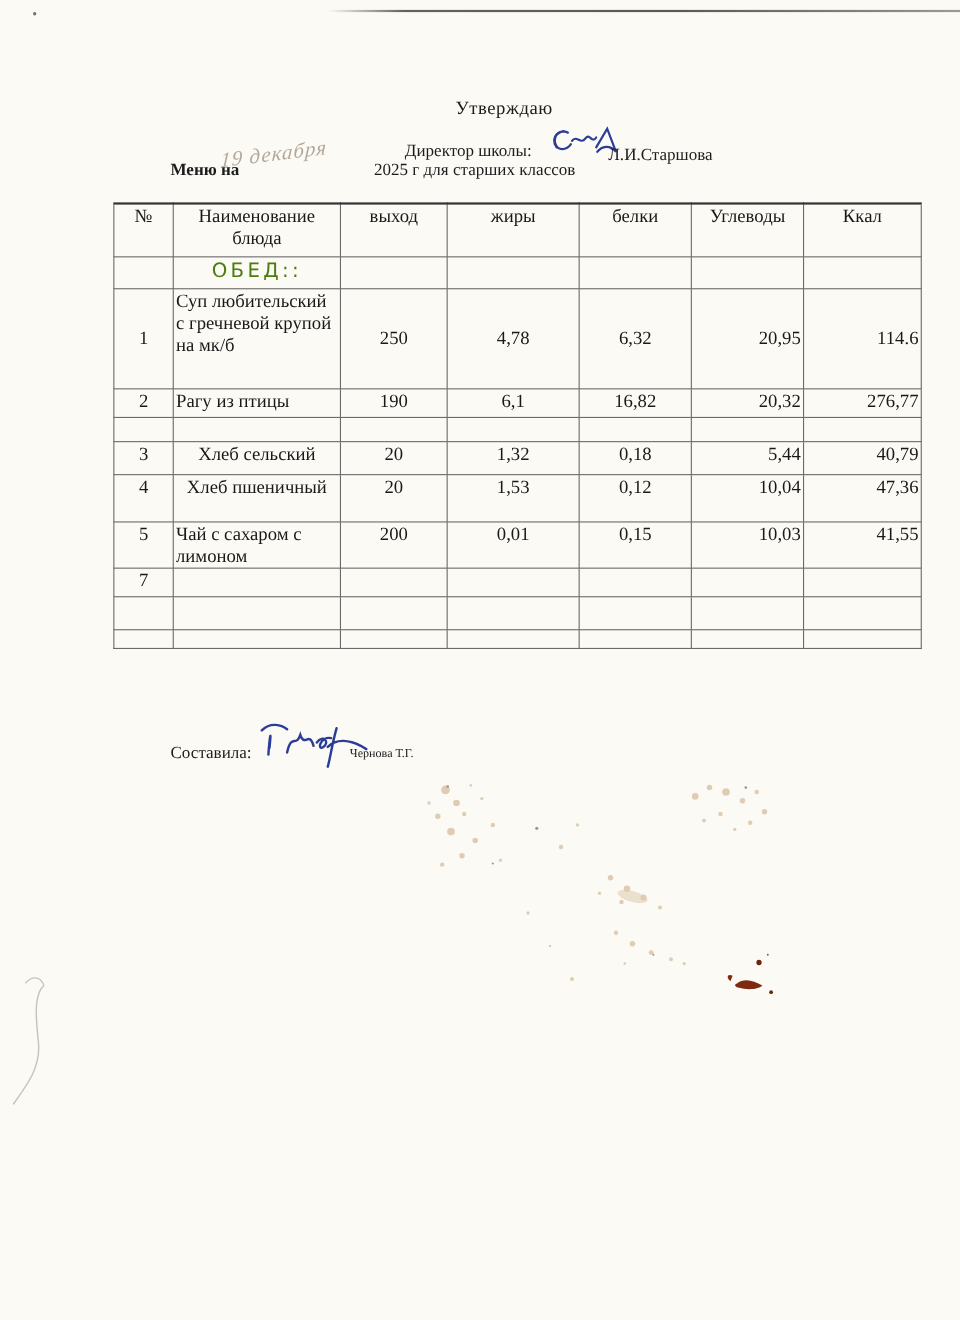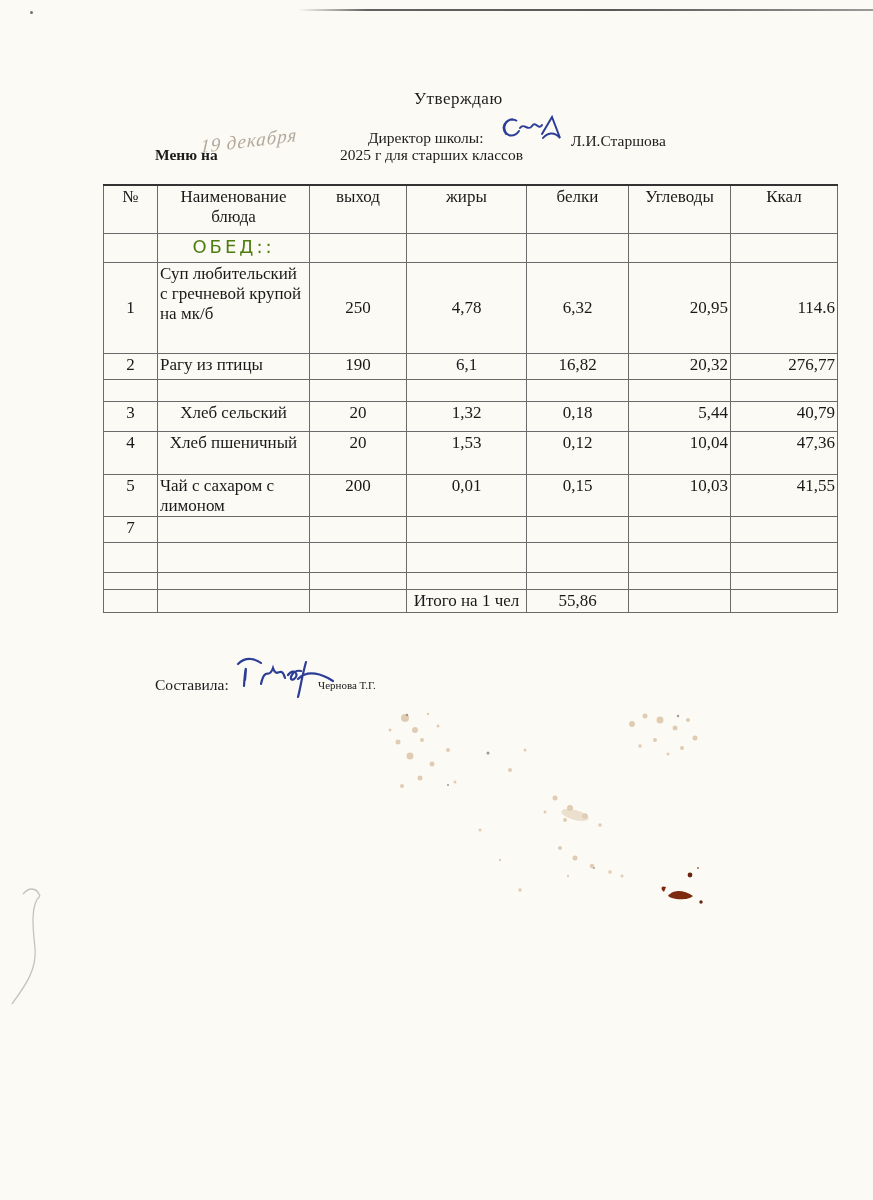--- a/index.html
+++ b/index.html
@@ -14,21 +14,21 @@
     opacity:.85;}
   .scan-dot{position:absolute;left:30px;top:11px;width:3px;height:3px;background:#4d4d4d;border-radius:50%;opacity:.8;}
   .hairline{position:absolute;left:2px;top:878px;}
   .stains{position:absolute;left:360px;top:690px;}
   .rust{position:absolute;left:648px;top:862px;}
 
   
   .approve{position:absolute;left:414px;top:89px;font-size:17px;letter-spacing:.5px;}
   .director-label{position:absolute;left:368px;top:129px;font-size:15.5px;}
   .director-sig{position:absolute;left:492px;top:113px;}
-  .director-name{position:absolute;left:553px;top:132px;font-size:15.5px;margin-left:18px;}
+  .director-name{position:absolute;left:553px;top:132px;font-size:15.5px;}
   .menu-prefix{position:absolute;left:155px;top:146px;font-size:15.5px;font-weight:bold;}
   .menu-date{position:absolute;left:200px;top:130px;font-size:19px;font-style:italic;
     color:#b3a89a;transform:rotate(-7deg) skewX(-10deg);letter-spacing:1px;white-space:nowrap;}
   .menu-suffix{position:absolute;left:340px;top:146px;font-size:15.5px;}
 
   
   table.menu{position:absolute;left:103px;top:184px;width:734px;
     border-collapse:collapse;table-layout:fixed;font-size:17px;color:#191919;}
   table.menu td, table.menu th{border:1px solid #6a6a6a;padding:1px 2px 0 2px;
     vertical-align:top;overflow:hidden;line-height:1.18;}
@@ -187,29 +187,20 @@
           <td class="c4"></td>
           <td class="c5"></td>
           <td class="c6"></td>
         </tr>
         <tr class="">
           <td class="c0"></td>
           <td class="c1"></td>
           <td class="c2"></td>
           <td class="c3"></td>
           <td class="c4"></td>
-          <td class="c5"></td>
-          <td class="c6"></td>
-        </tr>
-        <tr class="">
-          <td class="c0"></td>
-          <td class="c1"></td>
-          <td class="c2"></td>
-          <td class="c3">Итого на 1 чел</td>
-          <td class="c4">55,86</td>
           <td class="c5"></td>
           <td class="c6"></td>
         </tr>
       </tbody>
   </table>
 
   <div class="composed-label">Составила:</div>
   <svg class="composed-sig" width="105" height="52" viewBox="0 0 105 52">
     <path d="M8,16 C16,8 26,11 31,15 M14,38 C15,22 17,12 15,32 M31,36 C35,18 39,32 43,20 C47,32 51,16 55,30 M58,27 C64,19 70,27 64,31 C58,35 61,21 71,23 M76,14 C72,28 70,42 68,49 M68,31 C76,23 88,25 98,30 L103,33" fill="none" stroke="#2b3d96" stroke-width="2.2" stroke-linecap="round"></path>
   </svg>

